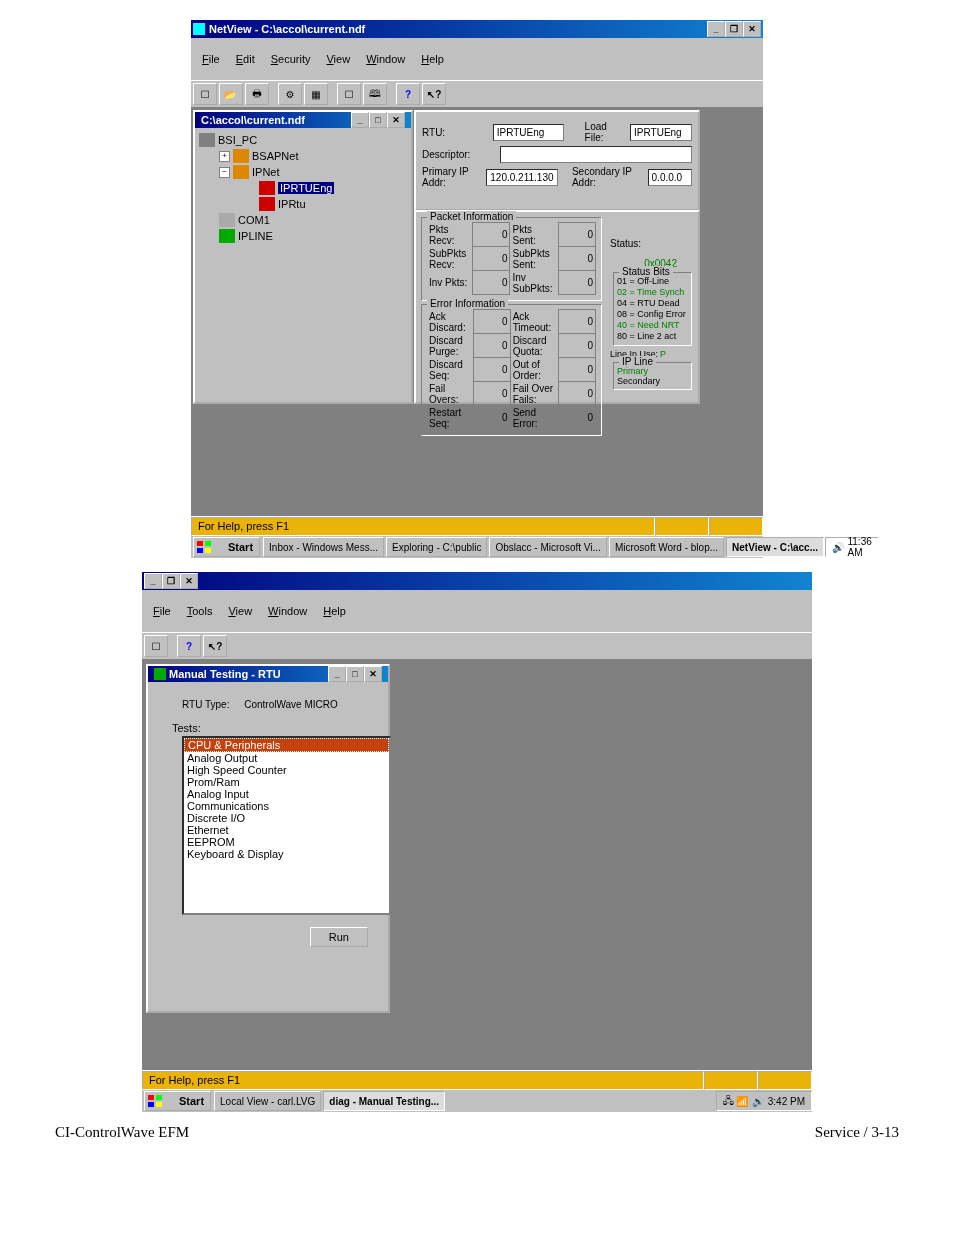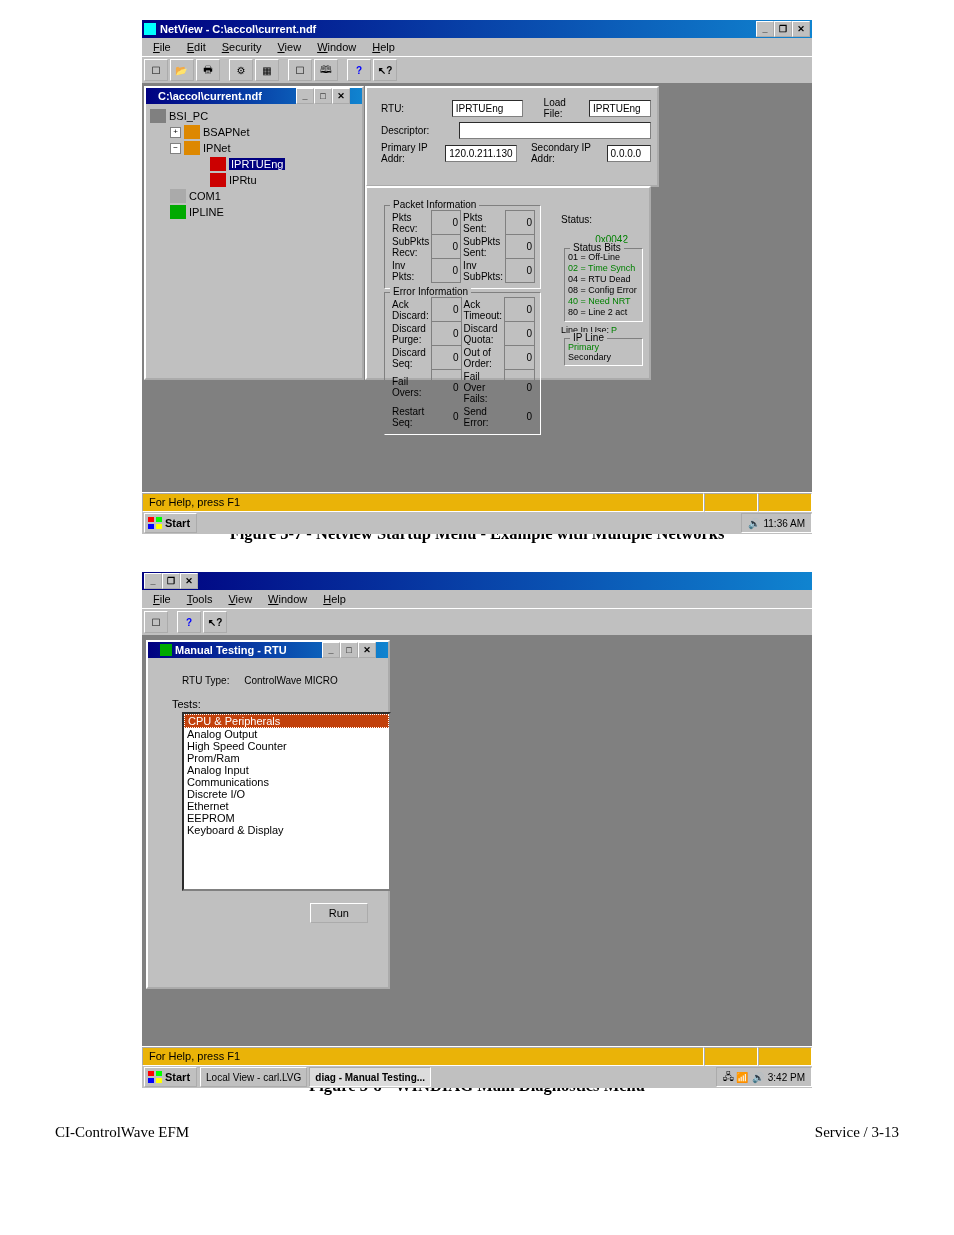--- a/index.html
+++ b/index.html
@@ -1,43 +1,43 @@
 <!DOCTYPE html>
 <html><head>
 <meta charset="utf-8">
 <style>
   body { margin:0; font-family:"Times New Roman", serif; background:#fff; color:#000; width:954px; padding:20px 55px 20px 55px; box-sizing:border-box; }
   .fig-caption { text-align:center; font-family:"Century Schoolbook", "Times New Roman", serif; font-weight:bold; font-size:16.5px; margin:14px 0 28px 0; }
   .page-footer { display:flex; justify-content:space-between; font-family:"Century Schoolbook","Times New Roman",serif; font-size:15px; margin-top:18px; }
   .screenshot { margin:0 auto; background:#008080; position:relative; font-family:"MS Sans Serif","Tahoma",sans-serif; font-size:11px; color:#000; }
-  .ss1 { width:670px; height:490px; }
+  .ss1 { width:572px; height:490px; }
   .ss2 { width:670px; height:490px; }
   .titlebar { height:18px; background:linear-gradient(to right,#000080,#1084d0); color:#fff; font-weight:bold; display:flex; align-items:center; padding:0 2px; font-size:11px; }
   .titlebar .title-text { flex:1; display:flex; align-items:center; gap:4px; }
   .sysbtns { display:flex; gap:0; }
   .sysbtn { width:16px; height:14px; background:#c0c0c0; border:1px outset #fff; font-size:9px; display:flex; align-items:center; justify-content:center; font-family:Arial; color:#000; cursor:pointer; font-weight:bold; }
-  .menubar { background:#c0c0c0; padding:0 4px; height:18px; display:flex; align-items:center; gap:2px; }
+  .menubar { background:#c0c0c0; padding:12px 4px; height:18px; display:flex; align-items:center; gap:2px; }
   .menuitem { padding:1px 7px; cursor:pointer; }
   .menuitem u { text-decoration:underline; }
   .toolbar { background:#c0c0c0; padding:2px; display:flex; gap:2px; border-top:1px solid #fff; border-bottom:1px solid #808080; }
   .toolbtn { width:22px; height:20px; background:#c0c0c0; border:1px outset #fff; display:flex; align-items:center; justify-content:center; font-size:10px; cursor:pointer; }
   .toolsep { width:5px; }
   .client { background:#808080; position:relative; }
   .ss1 .client { height:408px; }
   .ss2 .client { height:410px; }
   .statusbar { height:18px; background:#eab308; border-top:1px solid #fff; display:flex; align-items:center; font-size:11px; }
   .status-cell { border:1px inset #fff; padding:1px 6px; height:15px; display:flex; align-items:center; }
   .status-cell.main { flex:1; }
   .taskbar { height:22px; background:#c0c0c0; display:flex; align-items:center; border-top:1px solid #fff; }
-  .startbtn { height:18px; margin:0 2px; padding:0 6px 0 3px; border:1px outset #fff; display:flex; align-items:center; gap:3px; font-weight:bold; cursor:pointer; }
+  .startbtn { height:18px; margin:0 2px; padding:0 6px 0 3px; border:1px outset #fff; display:flex; align-items:center; gap:17px; font-weight:bold; cursor:pointer; }
   .taskbtn { height:18px; margin:0 1px; padding:0 5px; border:1px outset #fff; display:flex; align-items:center; gap:3px; font-size:10px; max-width:140px; overflow:hidden; white-space:nowrap; cursor:pointer; }
   .taskbtn.active { border:1px inset #fff; background:#dcdcdc; font-weight:bold; }
   .tray { margin-left:auto; border:1px inset #fff; height:18px; padding:0 6px; display:flex; align-items:center; gap:3px; font-size:10px; }
   .mdiwin { position:absolute; background:#c0c0c0; border:2px outset #fff; }
-  .mdititle { height:16px; background:linear-gradient(to right,#000080,#1084d0); color:#fff; font-weight:bold; padding:0 12px; font-size:11px; display:flex; align-items:center; }
+  .mdititle { height:16px; background:linear-gradient(to right,#000080,#1084d0); color:#fff; font-weight:bold; padding:0 6px; font-size:11px; display:flex; align-items:center; }
   .mdicontent { padding:4px 4px; background:#c0c0c0; }
   .tree { font-size:11px; }
   .treerow { display:flex; align-items:center; gap:3px; padding:1px 0; white-space:nowrap; }
   .treeindent { margin-left:20px; }
   .treeindent3 { margin-left:60px; }
   .expando { width:9px; height:9px; border:1px solid #808080; background:#fff; display:flex; align-items:center; justify-content:center; font-size:8px; line-height:8px; cursor:pointer; }
   .treeicon { width:16px; height:14px; display:inline-block; }
   .sel { background:#000080; color:#fff; padding:0 2px; }
   .panel { position:absolute; background:#c0c0c0; border:2px outset #fff; }
   .group { border:1px solid #808080; border-right-color:#fff; border-bottom-color:#fff; margin:3px; padding:4px 5px 5px 5px; position:relative; }
@@ -139,21 +139,21 @@
             <span class="treeicon" style="background:#aaa;"></span>
             <span>COM1</span>
           </div>
         <div class="treerow treeindent">
             <span class="treeicon" style="background:#0a0;"></span>
             <span>IPLINE</span>
           </div>
       </div>
     </div>
 
-    <div class="panel" style="left:223px; top:2px; width:282px; height:97px;padding-left:8px;">
+    <div class="panel" style="left:223px; top:2px; width:282px; height:97px;">
       <div class="mdicontent" style="padding:6px;">
         <div class="fieldrow">
             <span class="fieldlabel">RTU:</span>
             <span class="textbox" style="width:70px;">IPRTUEng</span>
             <span style="width:10px;"></span>
             <span>Load File:</span>
             <span class="textbox" style="width:60px;">IPRTUEng</span>
           </div>
         <div class="fieldrow">
             <span class="fieldlabel">Descriptor:</span>
@@ -164,21 +164,21 @@
             <span class="textbox" style="width:70px;">120.0.211.130</span>
             <span style="width:3px;"></span>
             <span>Secondary IP Addr:</span>
             <span class="textbox" style="width:45px;">0.0.0.0</span>
           </div>
       </div>
     </div>
 
     <div class="panel" style="left:223px; top:102px; width:282px; height:190px;">
       <div style="display:flex; height:100%;">
-        <div style="flex:1; padding:14px;">
+        <div style="flex:1; padding:2px;">
           <div class="group" data-title="Packet Information" id="pktgroup">
             <table class="data-table">
                 <tbody id="pktbody">
                   <tr>
                     <td>Pkts Recv:</td>
                     <td class="valcell">0</td>
                     <td>Pkts Sent:</td>
                     <td class="valcell">0</td>
                   </tr>
                   <tr>
@@ -264,20 +264,27 @@
   <div class="statusbar">
     <div class="status-cell main">For Help, press F1</div>
     <div class="status-cell" style="width:40px;"></div>
     <div class="status-cell" style="width:40px;"></div>
   </div>
   <div class="taskbar">
     <div class="startbtn">
         <span class="winlogo"></span>
         <span>Start</span>
       </div>
+    <div id="tb1" style="display: flex;">
+        <div class="taskbtn">Inbox - Windows Mess...</div>
+        <div class="taskbtn">Exploring - C:\public</div>
+        <div class="taskbtn">Obslacc - Microsoft Vi...</div>
+        <div class="taskbtn">Microsoft Word - blop...</div>
+        <div class="taskbtn active">NetView - C:\acc...</div>
+      </div>
     <div class="tray">
         <span>🔊</span>
         <span>11:36 AM</span>
       </div>
   </div>
 </div>
 
 <div class="fig-caption">Figure 3-7 - Netview Startup Menu - Example with Multiple Networks</div>
 
 <div class="screenshot ss2">

